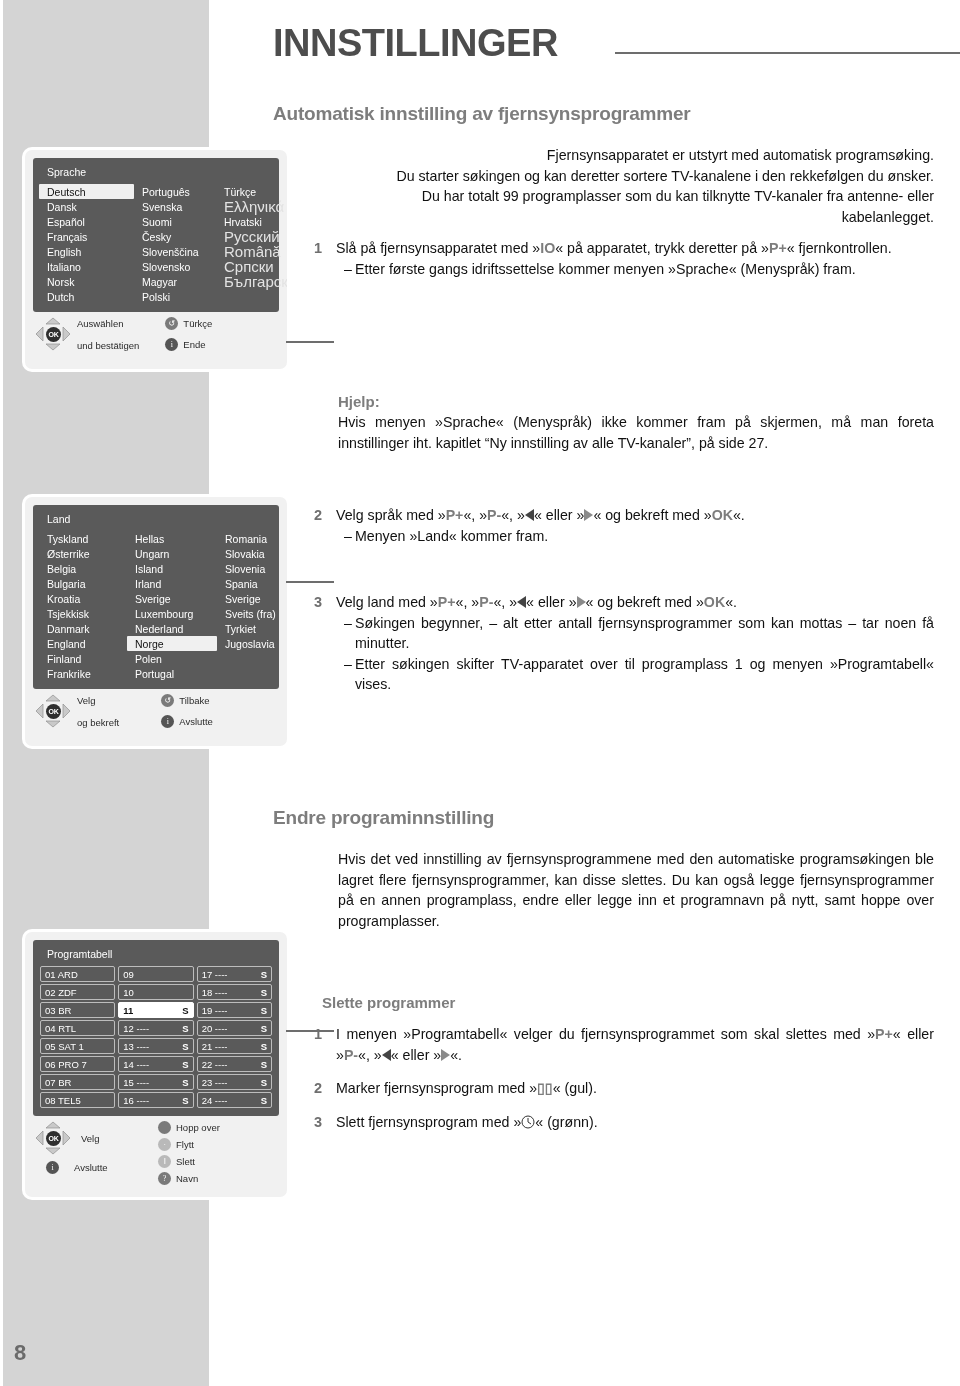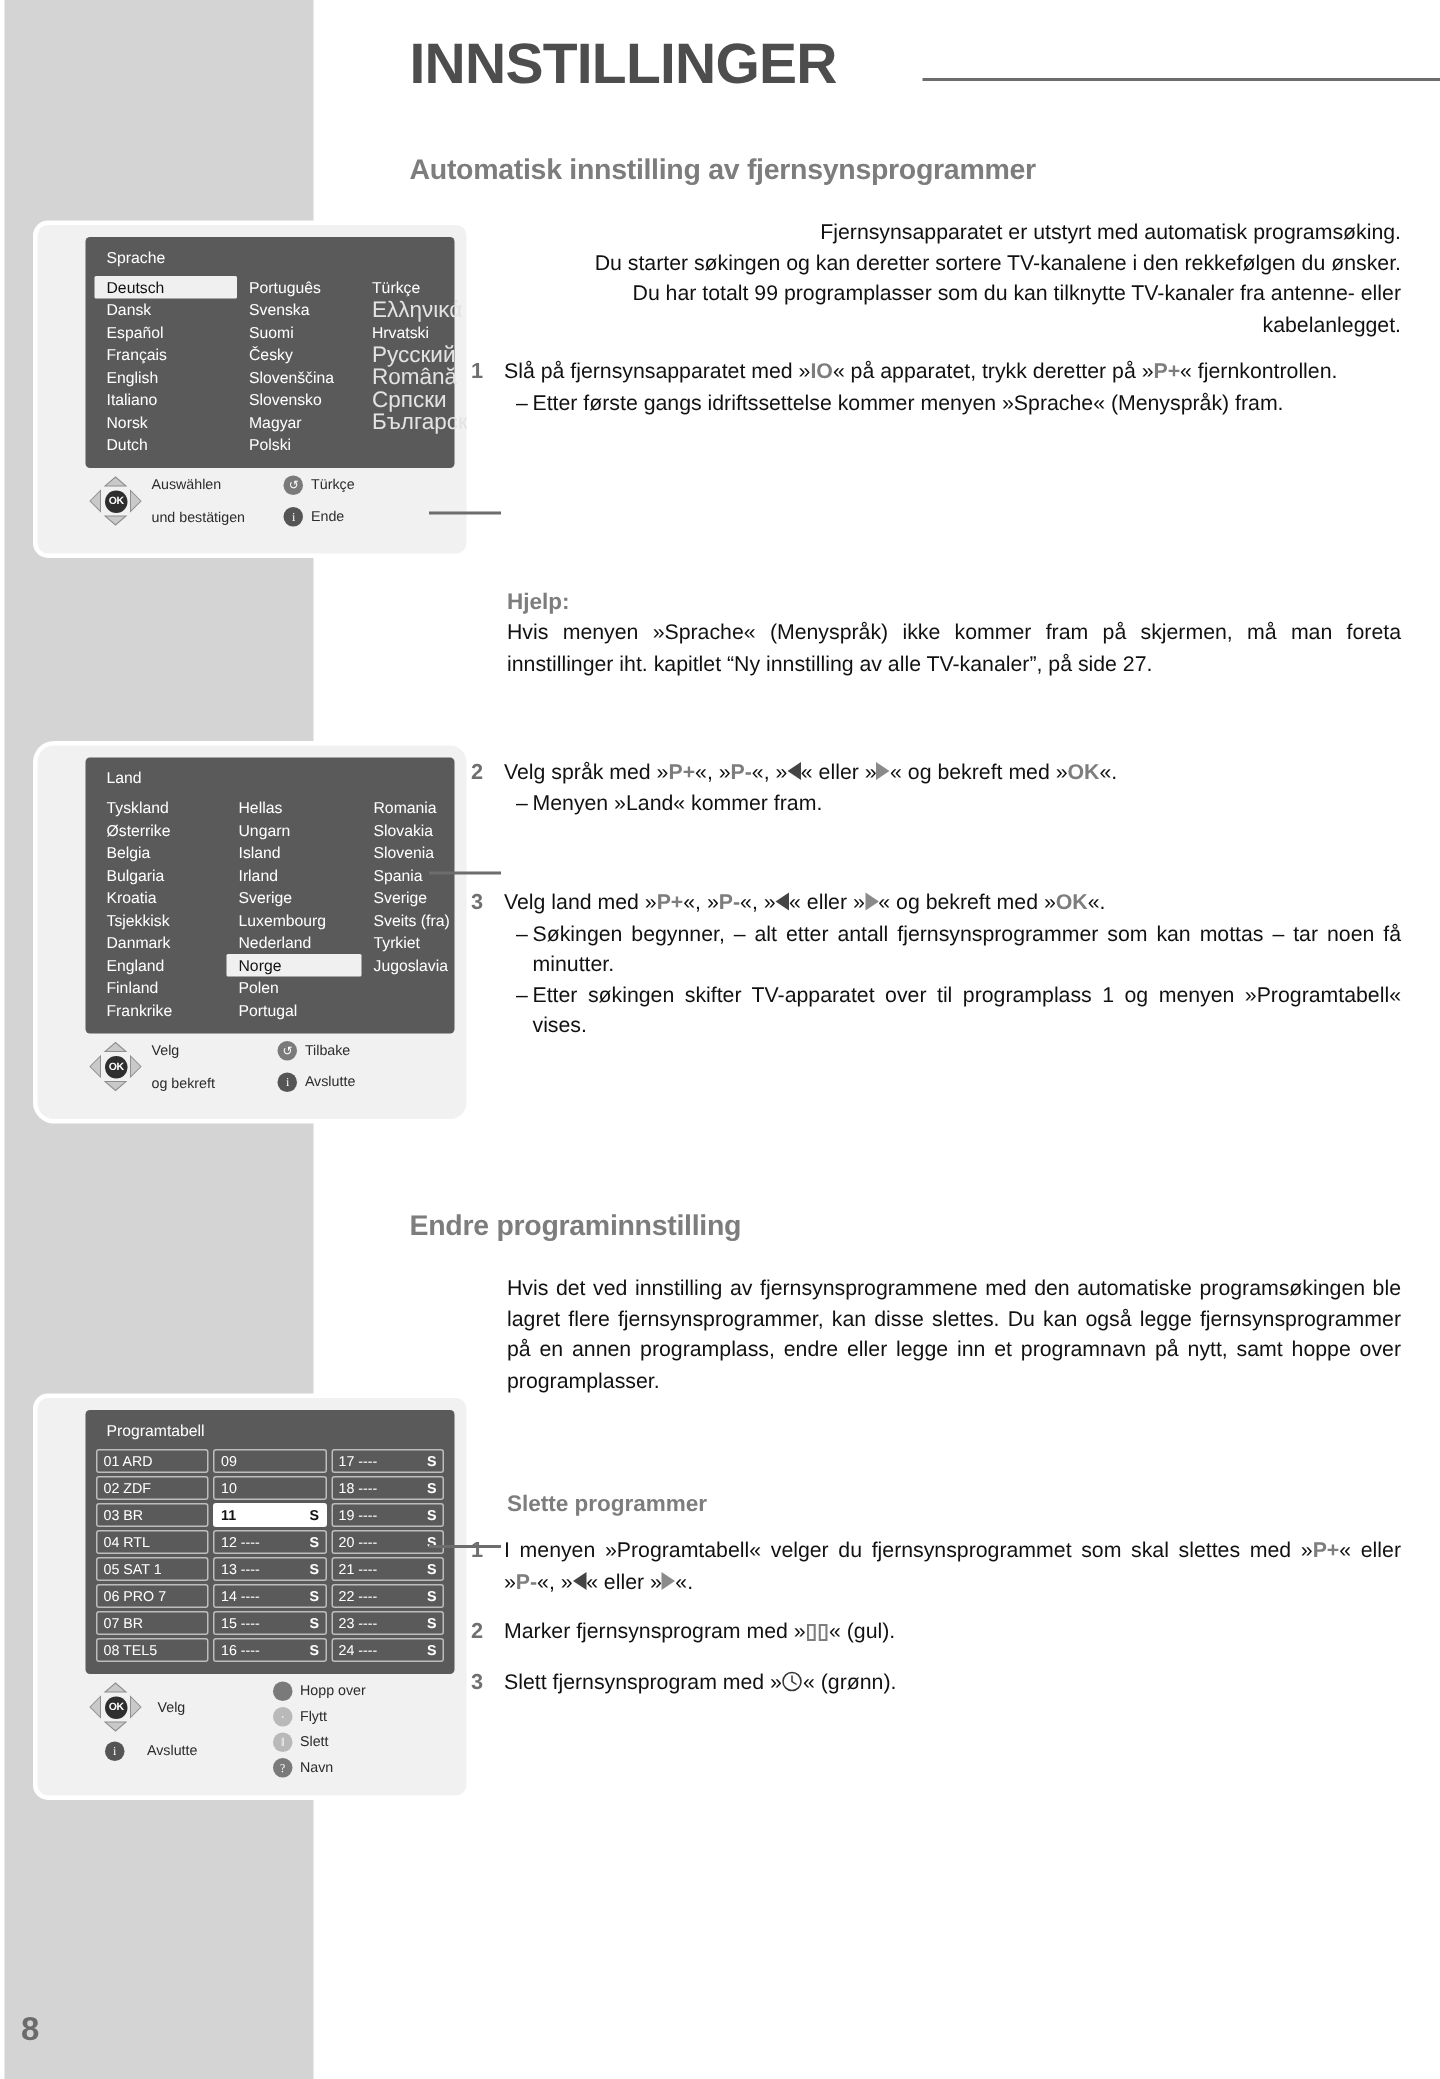--- a/index.html
+++ b/index.html
@@ -20,21 +20,20 @@
     letter-spacing:0;
   }
 
   
   .osd{
     position:absolute;left:25px;width:262px;
     background:#f1f1f1;
     border-radius:7px;
     box-shadow:0 0 0 3px #ffffff;
     overflow:hidden;
-    padding-left:24px;
   }
   .osd-body{
     background:#5a5a5a;
     margin:8px 8px 0 8px;
     border-radius:3px;
     padding:6px 0 8px 0;
   }
   .osd-title{
     color:#ffffff;font-size:10.5px;
     padding:2px 0 6px 14px;
@@ -202,21 +201,21 @@
         <div class="foot-row">
           <span class="pill dark">i</span>
           <span class="foot-label">Ende</span>
         </div>
       </div>
     </div>
   </div>
 </div>
 <div class="connector" style="left:286px;top:341px;width:48px;"></div>
 
-<div class="osd" id="osd-land" style="top:497px;border-radius:11px;">
+<div class="osd" id="osd-land" style="top:497px;">
   <div class="osd-body">
     <div class="osd-title">Land</div>
     <div class="osd-grid" id="land-grid" style="grid-template-columns:88px 90px 1fr;">
         <div class="osd-cell">Tyskland</div>
         <div class="osd-cell">Hellas</div>
         <div class="osd-cell">Romania</div>
         <div class="osd-cell">Østerrike</div>
         <div class="osd-cell">Ungarn</div>
         <div class="osd-cell">Slovakia</div>
         <div class="osd-cell">Belgia</div>
@@ -484,21 +483,21 @@
           <span style="flex:1;">Etter søkingen skifter TV-apparatet over til programplass 1 og menyen »Programtabell« vises.</span>
         </div>
       </div>
     </div>
   </div>
 
   <h2 class="sec" style="left:3px;top:807px;">Endre programinnstilling</h2>
 
   <div class="blk body-txt" style="left:68px;top:849px;width:596px;">Hvis det ved innstilling av fjernsynsprogrammene med den automatiske programsøkingen ble lagret flere fjernsynsprogrammer, kan disse slettes. Du kan også legge fjernsynsprogrammer på en annen programplass, endre eller legge inn et programnavn på nytt, samt hoppe over programplasser.</div>
 
-  <h3 class="sub" style="position:absolute;left:68px;top:994px;">Slette programmer</h3>
+  <h3 class="sub" style="position:absolute;left:52px;top:994px;">Slette programmer</h3>
 
   <div class="steps" style="left:44px;top:1024px;width:620px;">
 
     <div class="step">
       <div class="step-no">1</div>
       <div class="step-txt body-txt">
         <span>I menyen »Programtabell« velger du fjernsynsprogrammet som skal slettes med »</span><span class="key">P+</span><span>« eller »</span><span class="key">P-</span><span>«, »</span><span class="tri tri-l"></span><span>« eller »</span><span class="tri tri-r"></span><span>«.</span>
       </div>
     </div>
 

